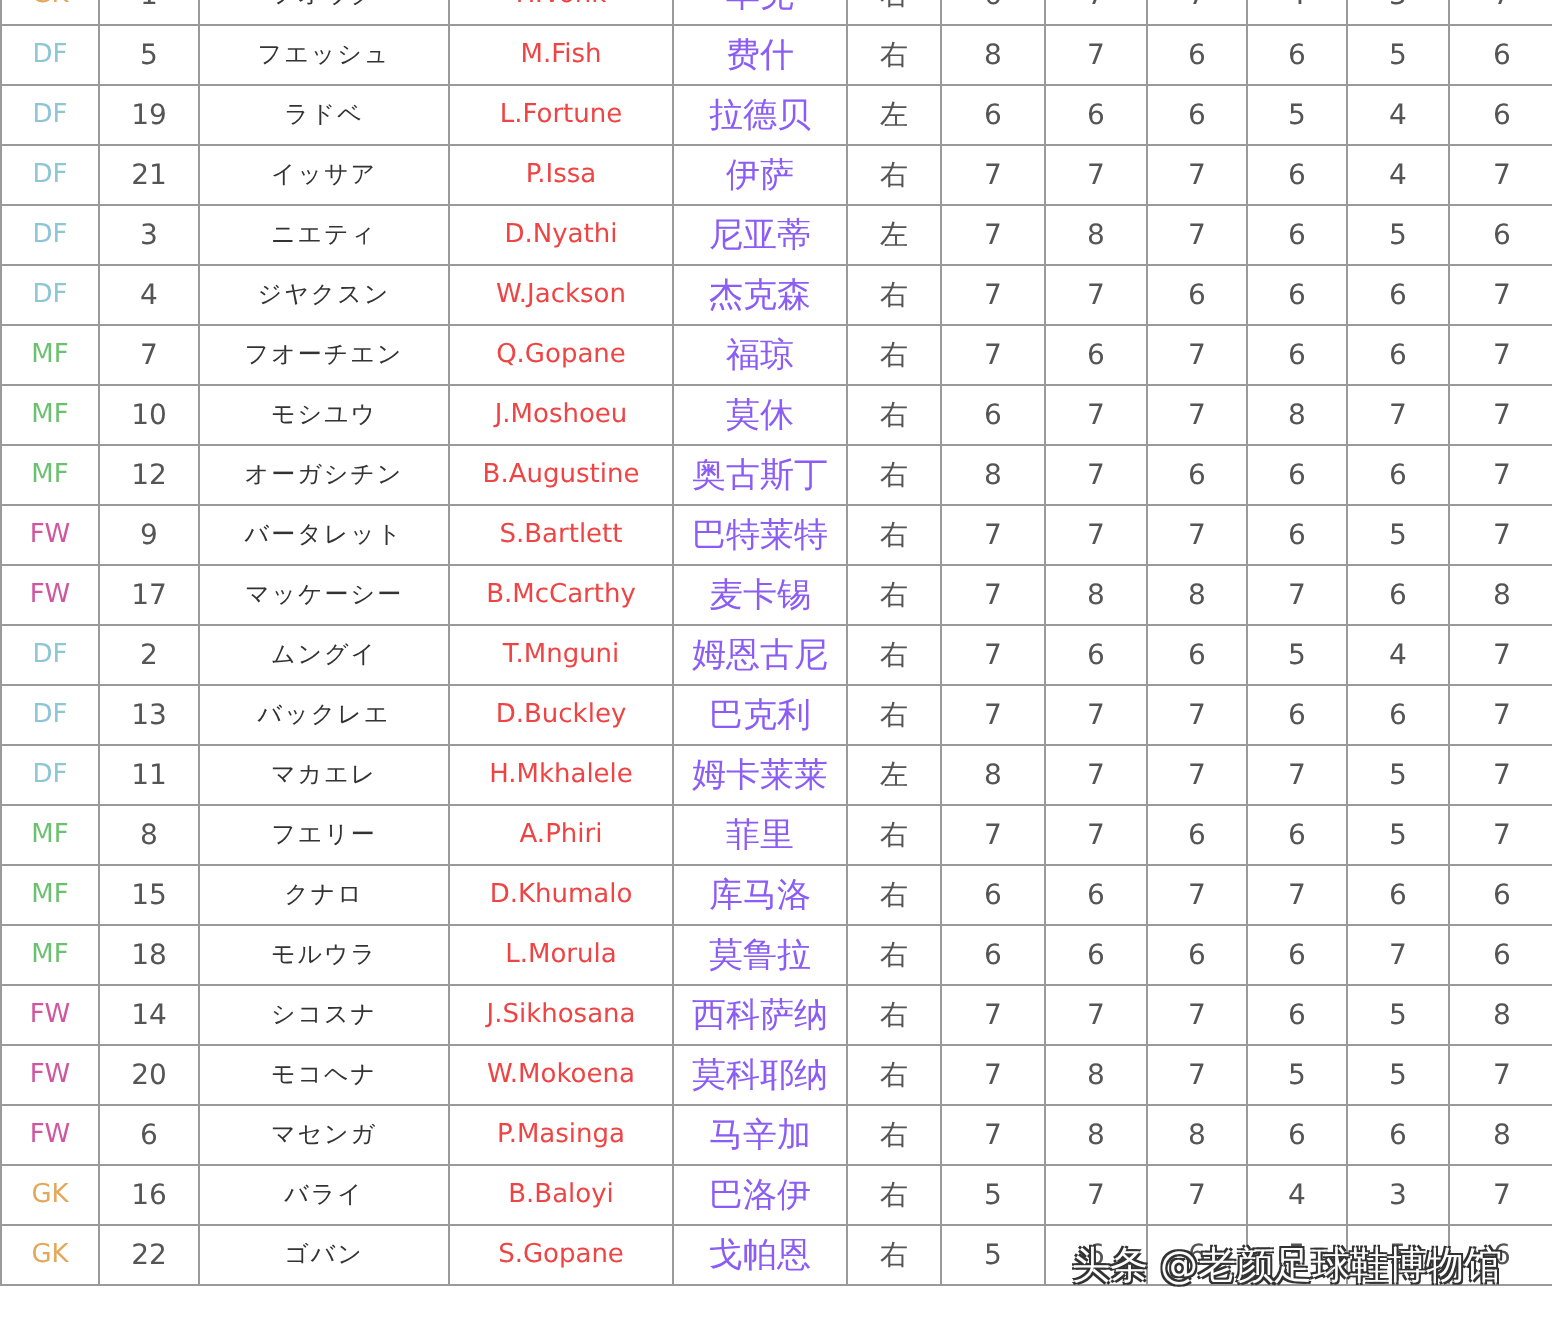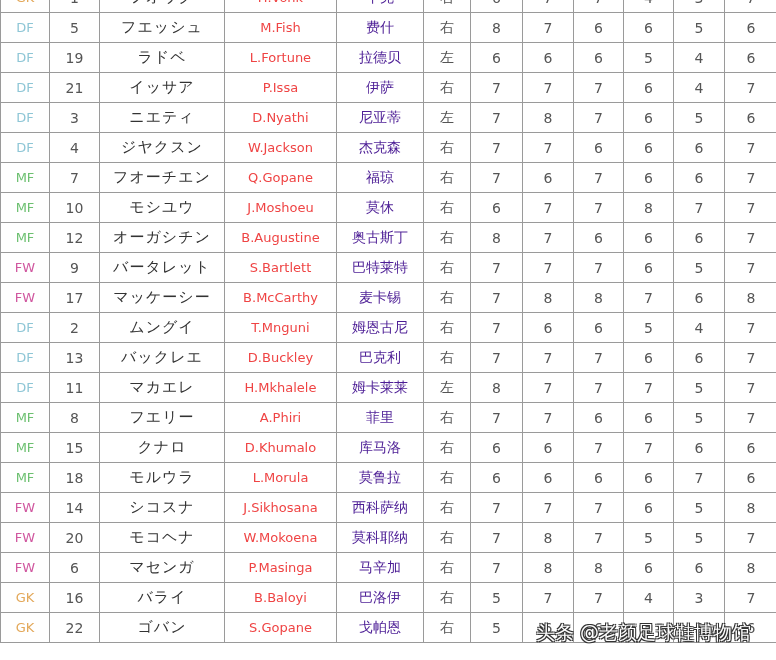--- a/index.html
+++ b/index.html
@@ -3,23 +3,23 @@
 <meta charset="utf-8">
 <style>
   html, body { margin:0; padding:0; background:#ffffff; }
   body { width:776px; height:660px; overflow:hidden; position:relative;
          font-family:"DejaVu Sans","Liberation Sans",sans-serif; }
   .wrap { position:absolute; left:0; top:-18px; width:776px; }
   table { border-collapse:collapse; table-layout:fixed; width:777px; }
   td { border:1px solid #9a9a9a; height:29px; padding:0; text-align:center;
        font-size:13px; color:#444; white-space:nowrap; overflow:hidden; }
   td.pos { font-size:13px; }
-  td.jp { font-size:15px; color:#333; letter-spacing:1px; }
+  td.jp { font-size:12px; color:#333; letter-spacing:1px; }
   td.en { font-size:13px; color:#ef4444; }
-  td.cn { font-size:14px; color:#4c1d95;margin-left:16px; }
+  td.cn { font-size:17px; color:#8b5cf6;margin-left:16px; }
   td.foot { font-size:14px; color:#555; }
   td.num { font-size:14px; color:#555; }
   .watermark { position:absolute; left:536px; top:620px; font-size:19px;
                color:#ffffff; font-weight:normal; letter-spacing:0px;
                text-shadow:0 0 1px #333, 1px 1px 0 #333, -1px -1px 0 #333, 1px -1px 0 #333, -1px 1px 0 #333;
                white-space:nowrap; }
 </style>
 </head>
 <body>
 

